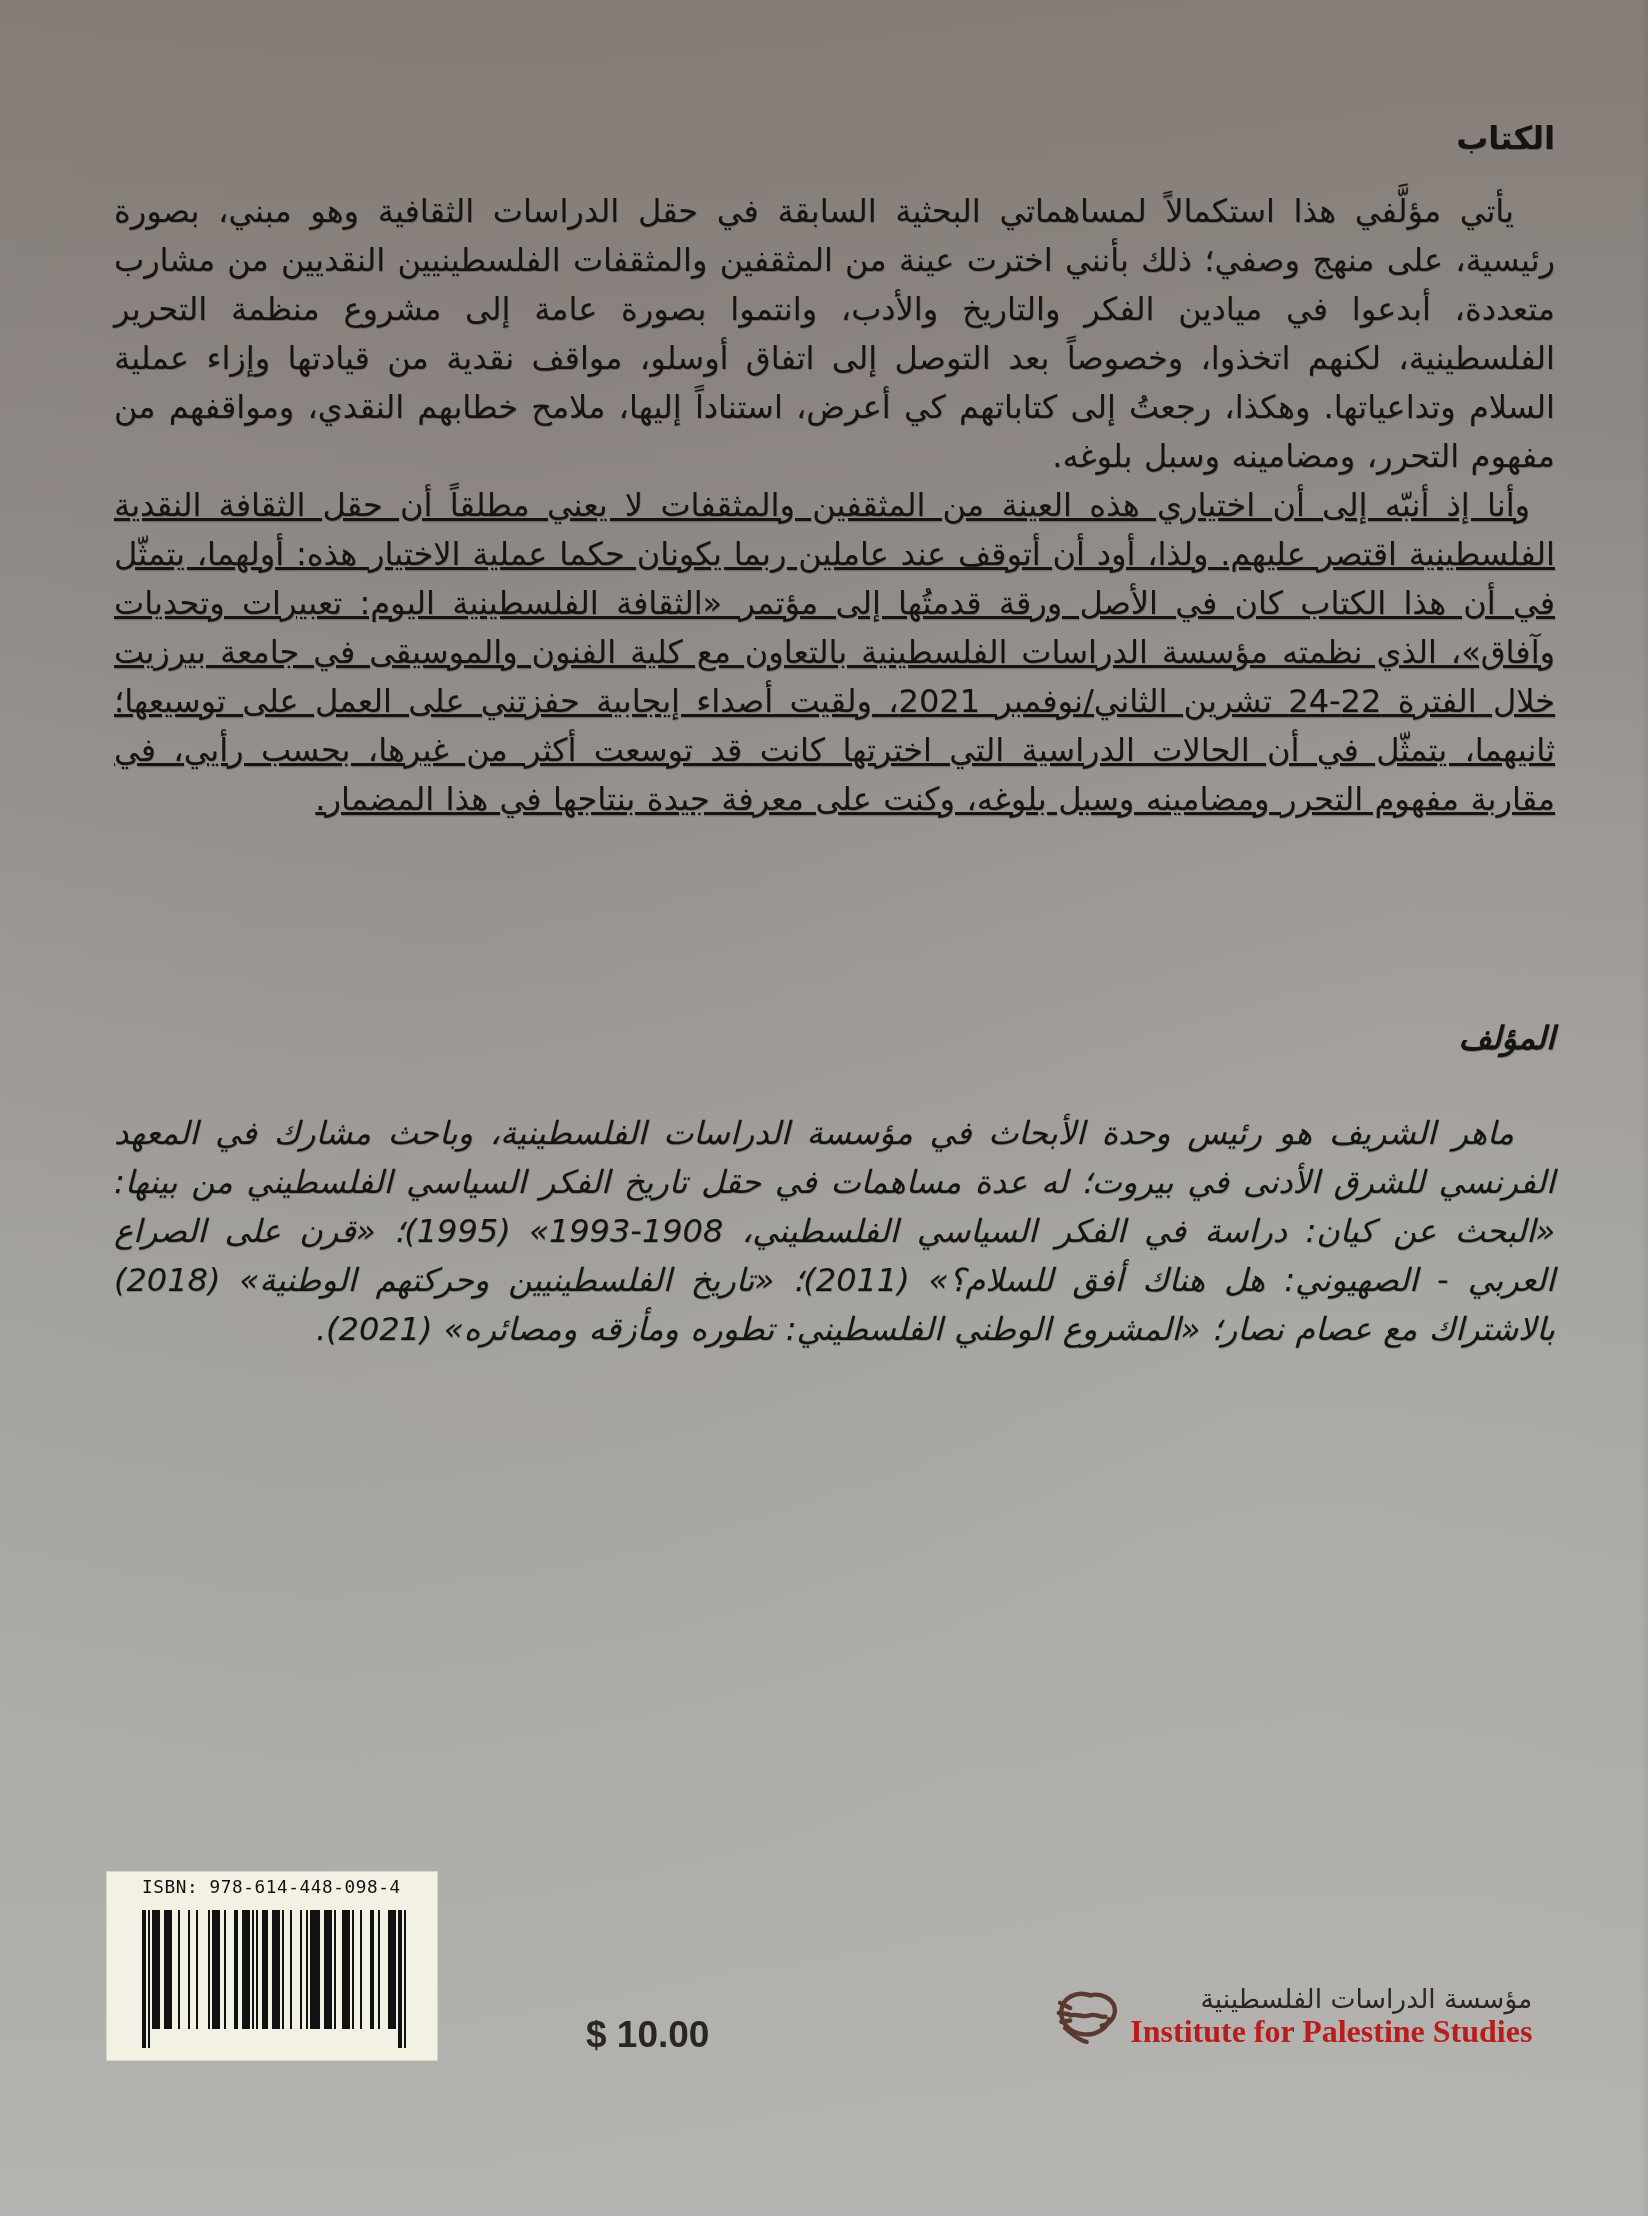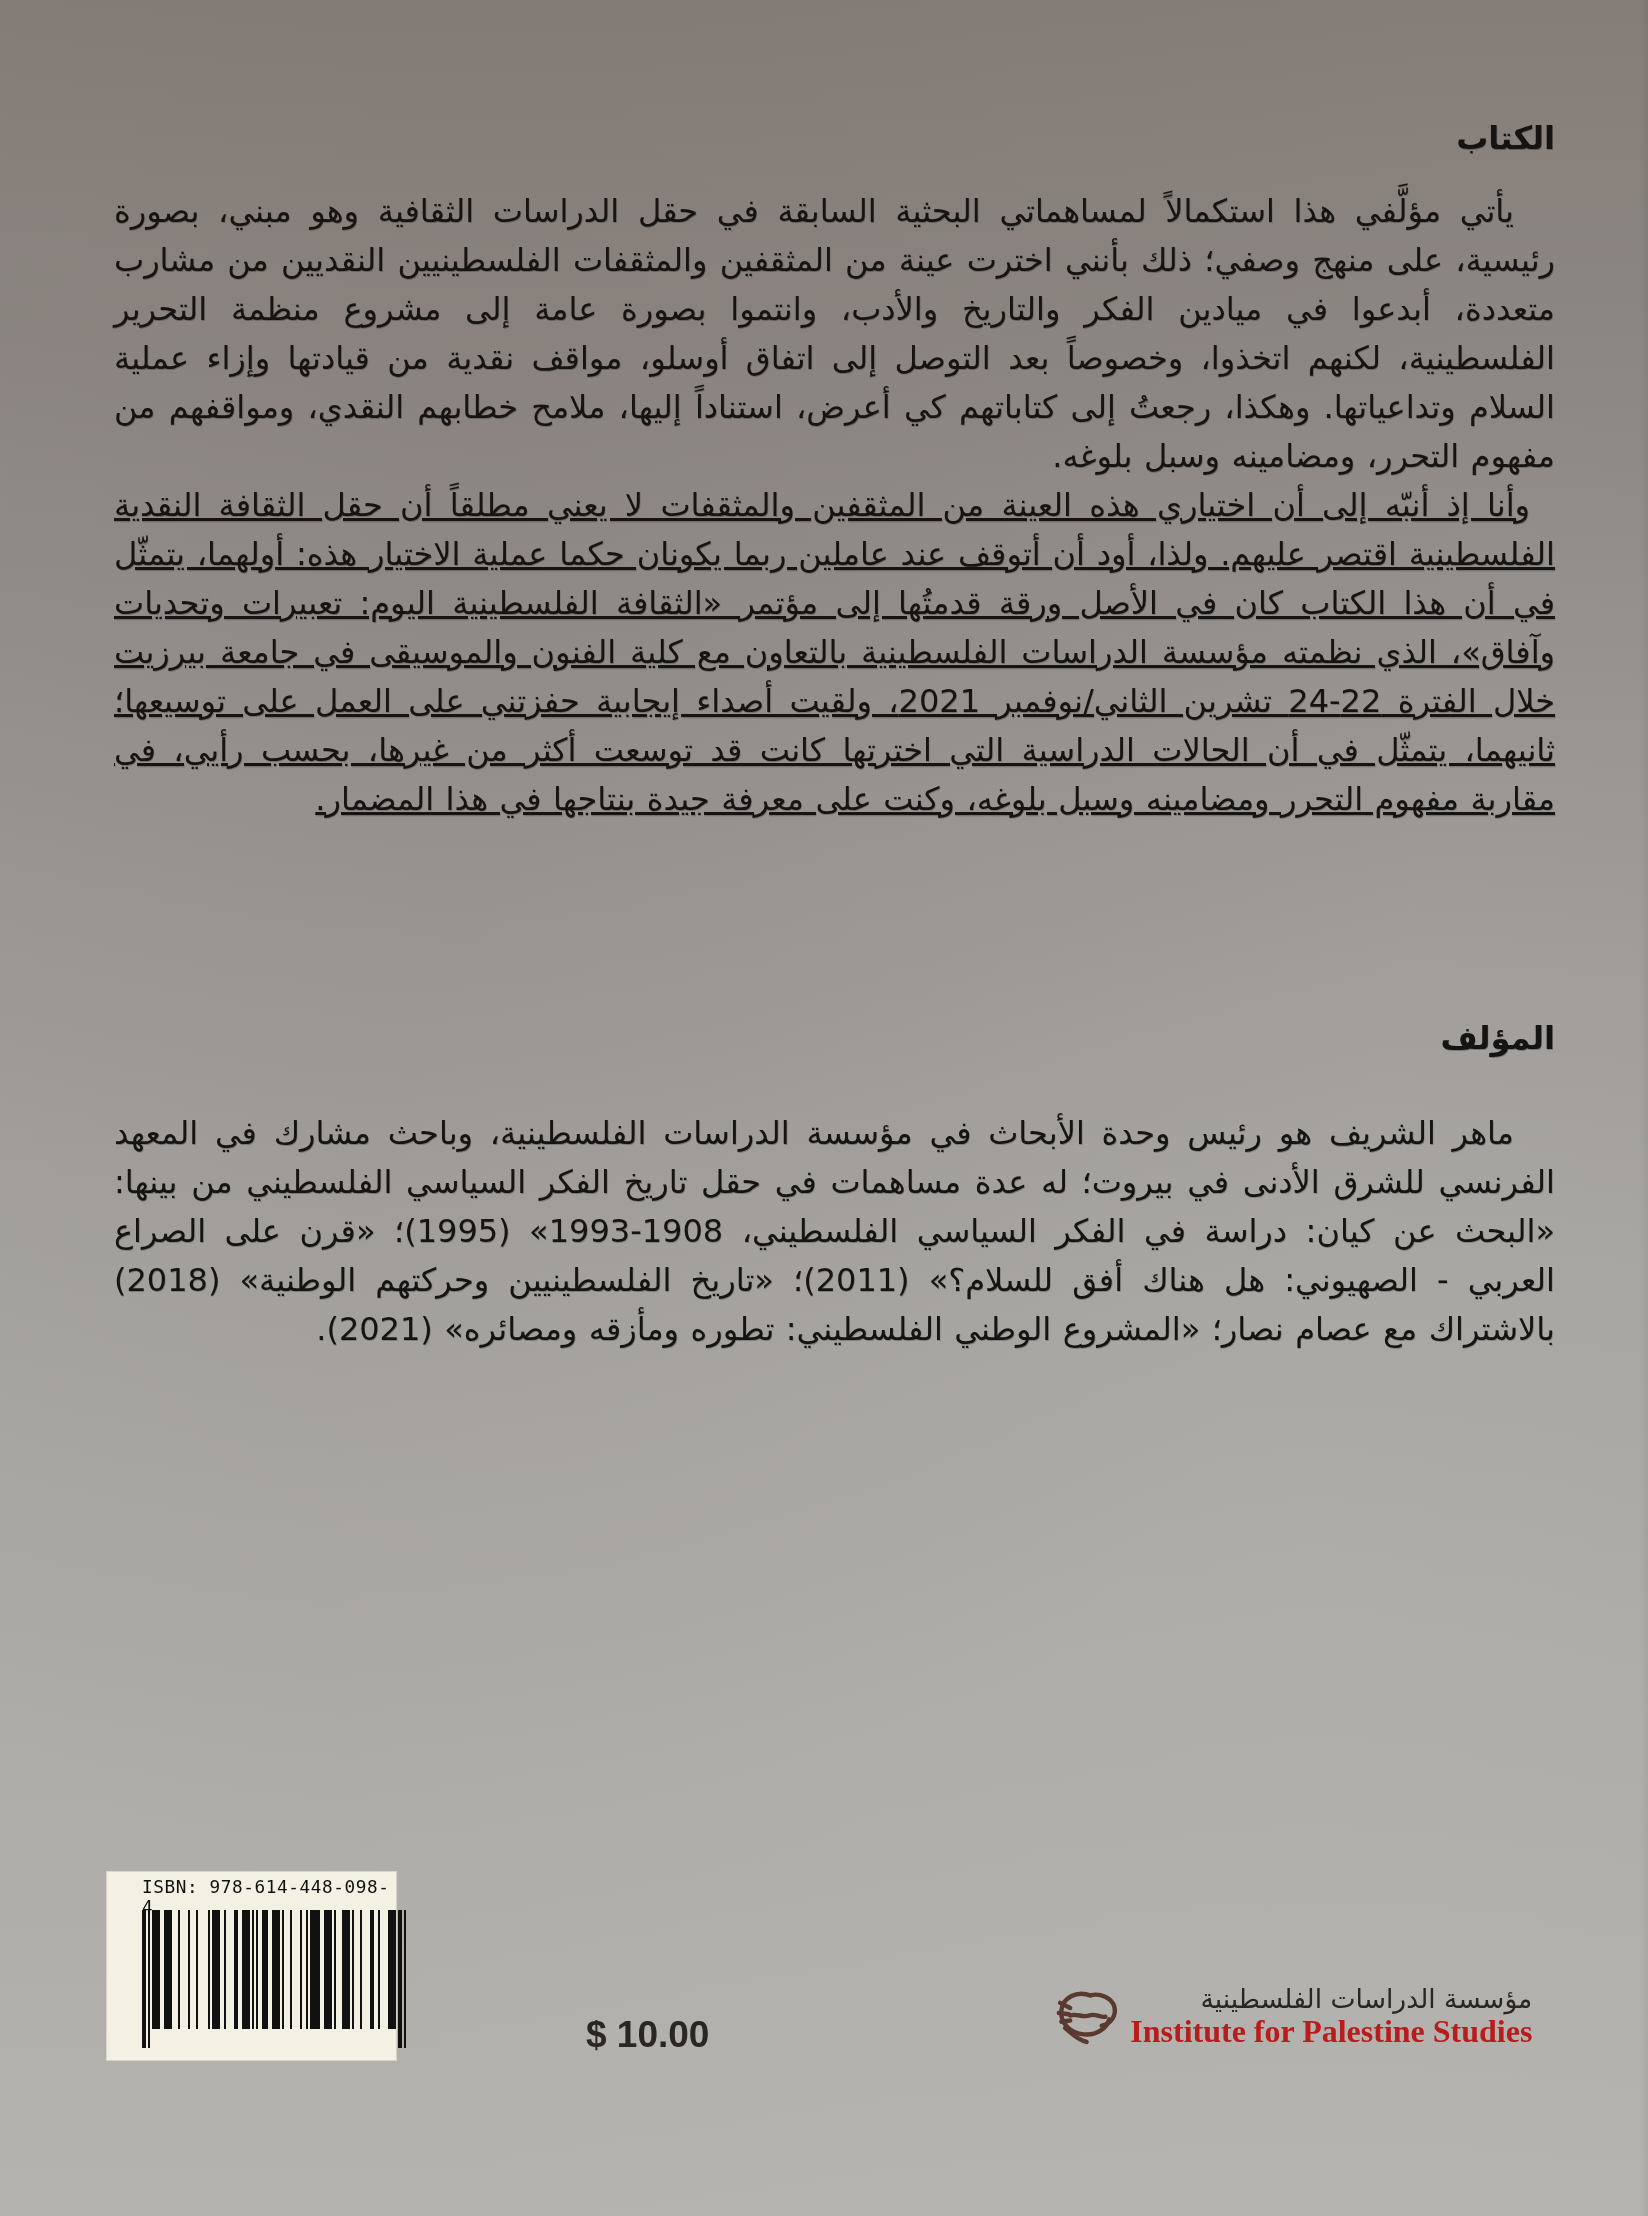--- a/index.html
+++ b/index.html
@@ -43,27 +43,27 @@
     font-size: 32px;
     line-height: 49px;
     margin: 0;
     text-indent: 41px;
     text-shadow: 0.6px 1.3px 0.6px rgba(0,0,0,0.22);
     word-spacing: 1.3px;
   }
   .para.cont { text-indent: 25px; text-decoration: underline; }
   #book-section { top: 116px; }
   #book-heading { margin-bottom: 26.6px; }
-  #author-section { top: 1016px; }
+  #author-section { top: 1016px; font-style: italic; }
   #author-heading { margin-bottom: 49px; }
 
   .barcode {
     position: absolute;
     left: 106px; top: 1871px;
-    width: 291px; height: 190px;
+    width: 332px; height: 190px;
     background: #f3f0e4;
     border: 0.6px solid #d8d4c6;
     box-sizing: border-box;
   }
   .isbn-text {
     position: absolute; left: 35px; top: 5px;
     font-family: "DejaVu Sans Mono", monospace;
     font-size: 17.7px; letter-spacing: 0.6px;
     color: #111;
   }

